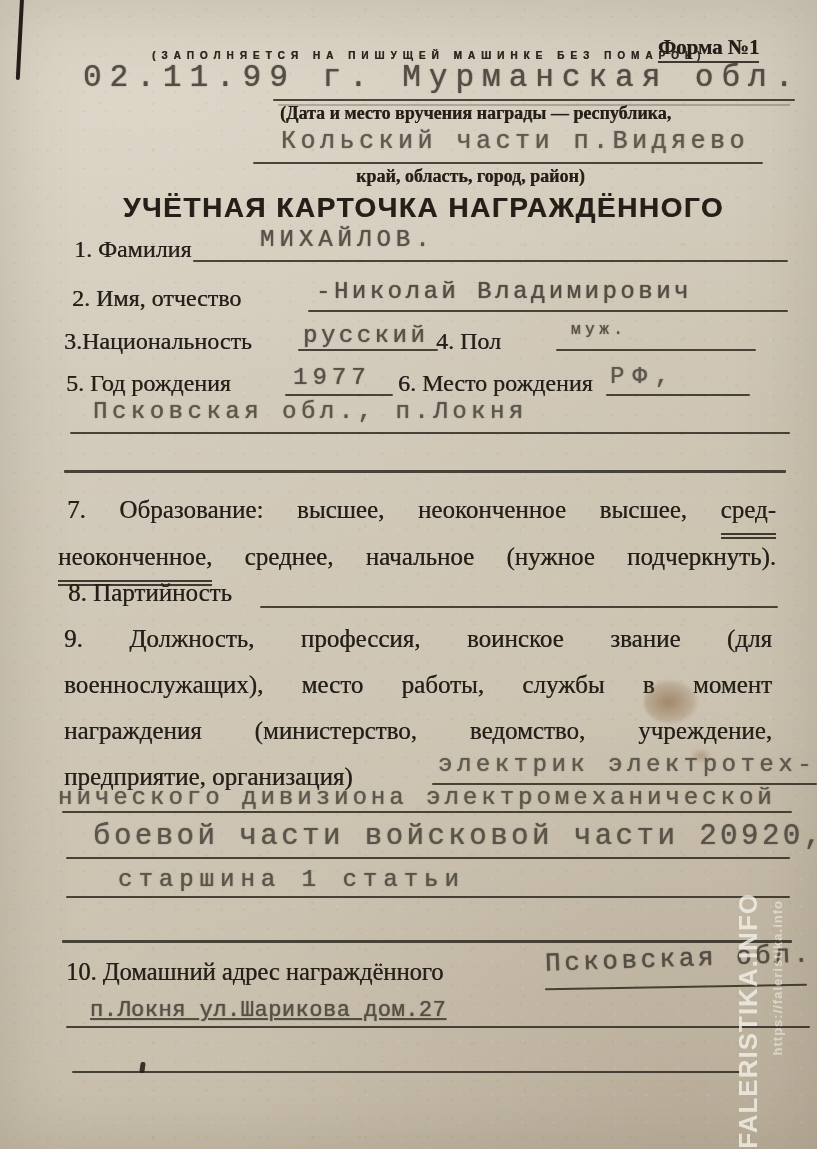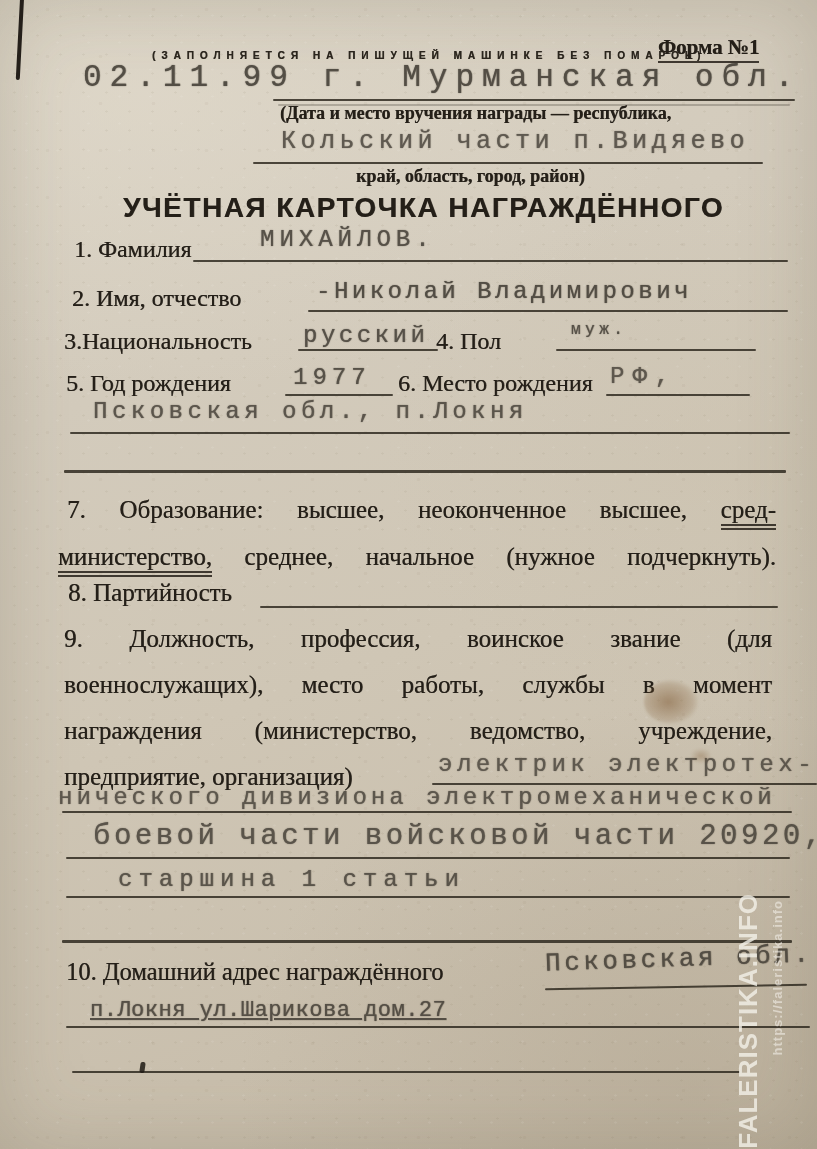--- a/index.html
+++ b/index.html
@@ -20,21 +20,21 @@
     background-position:3px 7px,11px 2px,21px 33px;}
   .print,.typed,.rule,.stain,.wm,.edge{position:absolute;}
   .print{color:#241f18;white-space:nowrap;z-index:5;text-shadow:.4px 0 0 rgba(36,31,24,.75);}
   .typed{color:#413c34;white-space:nowrap;z-index:6;
     font-family:"Liberation Mono","DejaVu Sans Mono",monospace;
     text-shadow:0 0 1.3px rgba(62,56,47,.8), .6px .4px 0 rgba(62,56,47,.35);}
   .rule{height:2px;background:rgba(42,36,27,.82);border-radius:1px;z-index:4;}
   .sans{font-family:"Liberation Sans","DejaVu Sans",sans-serif;}
   .block{position:absolute;z-index:5;color:#241f18;text-shadow:.4px 0 0 rgba(36,31,24,.75);}
   .jline{text-align:justify;text-align-last:justify;}
-  .pen-u{border-bottom:6px double rgba(38,32,25,.85);padding-bottom:1px;}
+  .pen-u{border-bottom:6px double rgba(38,32,25,.85);padding-bottom:10px;}
   .edge{left:18px;top:-6px;width:4px;height:86px;background:#241f1a;transform:rotate(3deg);z-index:3;border-radius:2px;}
   .stain{border-radius:50%;z-index:7;pointer-events:none;}
   .stain1{left:644px;top:680px;width:54px;height:44px;filter:blur(1px);
     background:radial-gradient(ellipse at 45% 50%, rgba(126,89,50,.55), rgba(126,89,50,.2) 58%, transparent 75%);}
   .stain2{left:690px;top:748px;width:22px;height:16px;filter:blur(1px);
     background:radial-gradient(ellipse, rgba(126,89,50,.35), transparent 70%);}
   .stain3{left:140px;top:1062px;width:5px;height:11px;background:rgba(32,27,21,.85);transform:rotate(8deg);border-radius:2px;}
   .wm{z-index:30;writing-mode:vertical-rl;transform:rotate(180deg);white-space:nowrap;}
   .wm-big{left:733px;top:893px;font-family:"Liberation Sans",sans-serif;font-weight:bold;
     font-size:26px;letter-spacing:1px;color:rgba(242,239,231,.82);}
@@ -86,21 +86,21 @@
   <div class="rule" style="left:70px;top:432px;width:720px;"></div>
 
   <div class="rule" style="left:64px;top:470px;width:722px;height:2.5px;"></div>
 
   <div class="block" style="left:58px;top:486px;width:718px;font-size:25px;line-height:47px;">
     <div class="jline" style="padding-left:9px;">
       <span>7. Образование: высшее, неоконченное высшее,</span>
       <span class="pen-u">сред-</span>
     </div>
     <div class="jline">
-      <span class="pen-u">министерство,</span>
+      <span class="pen-u">неоконченное,</span>
       <span>среднее, начальное (нужное подчеркнуть).</span>
     </div>
   </div>
 
   <div class="print" style="left:68px;top:579px;font-size:25px;">8. Партийность</div>
   <div class="rule" style="left:260px;top:606px;width:518px;"></div>
 
   <div class="block" style="left:64px;top:616px;width:708px;font-size:25px;line-height:46px;">
     <div class="jline">9. Должность, профессия, воинское звание (для</div>
     <div class="jline">военнослужащих), место работы, службы в момент</div>

